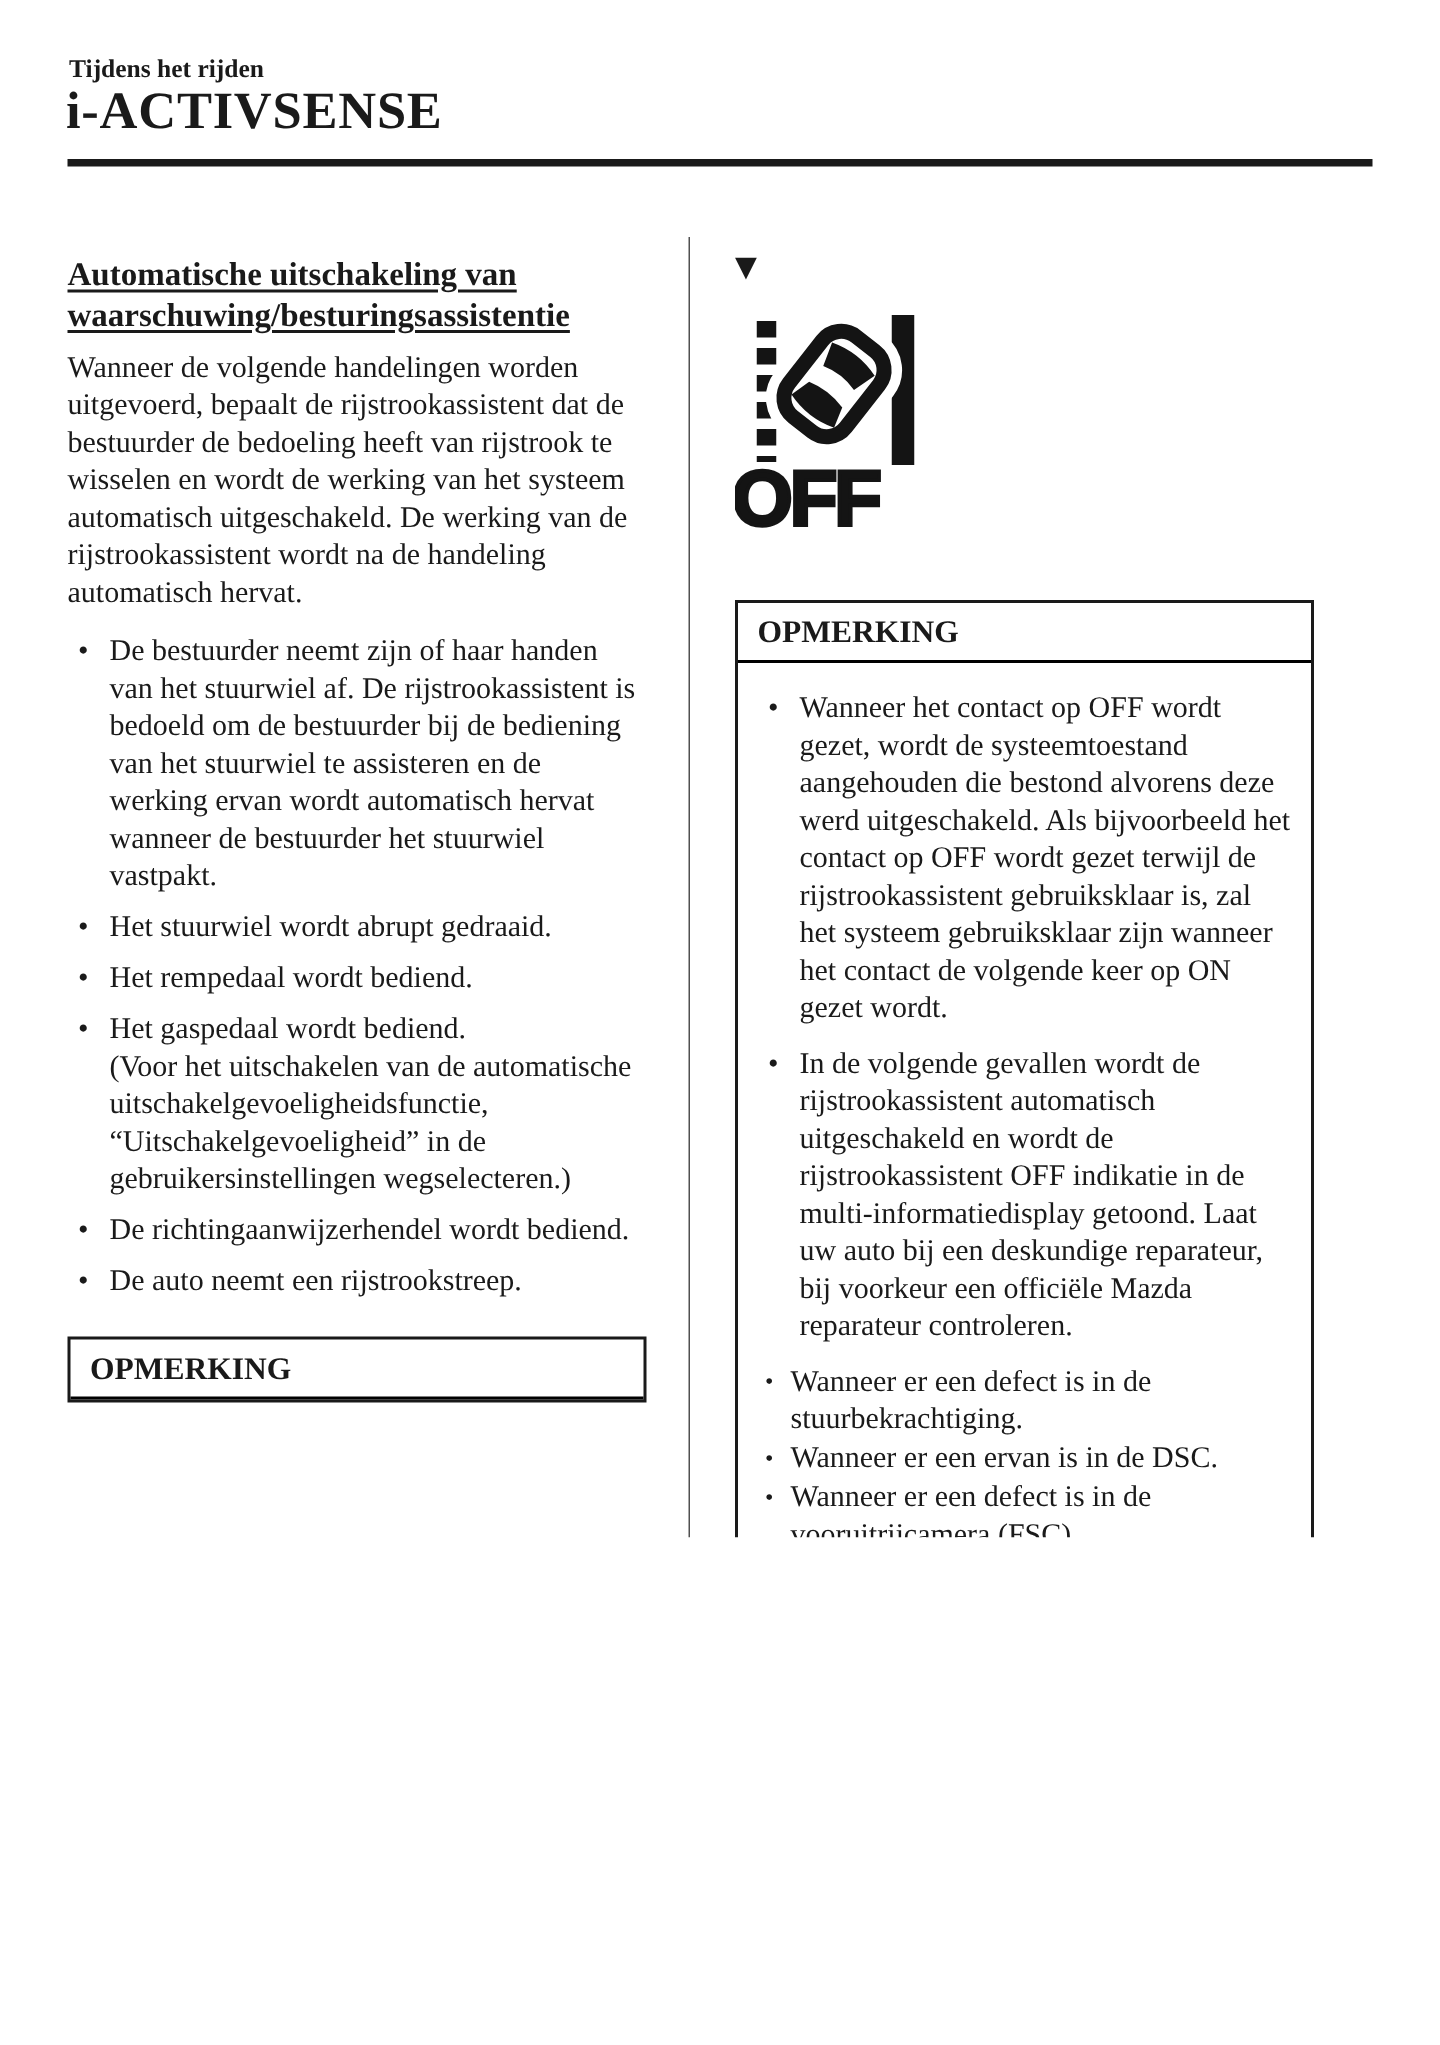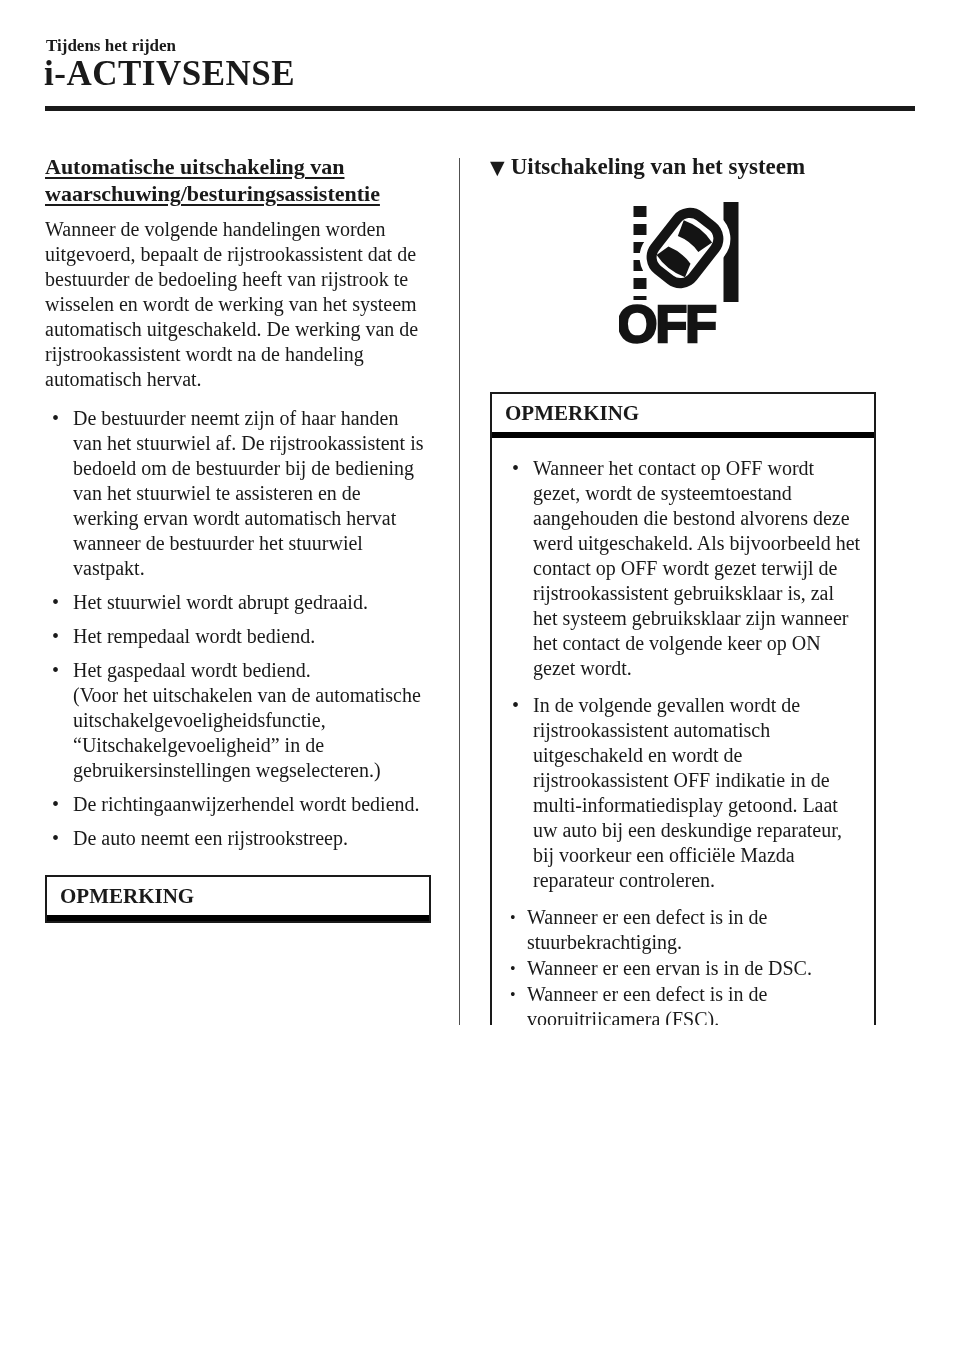--- a/index.html
+++ b/index.html
@@ -9,41 +9,41 @@
   }
   
   .crumb{position:absolute;left:46px;top:36px;font-size:17px;font-weight:700;}
   .page-title{position:absolute;left:44px;top:54px;font-size:35px;font-weight:700;letter-spacing:.5px;margin:0;}
   .header-rule{position:absolute;left:45px;top:106px;width:870px;height:5px;background:#1a1a1a;}
   .col-divider{position:absolute;left:459px;top:158px;width:1px;height:1127px;background:#505050;}
   
   .col{position:absolute;top:153px;width:386px;font-size:20px;line-height:25px;}
   .col-left{left:45px;}
   .col-right{left:490px;}
-  .sec-heading{font-size:22px;line-height:27px;font-weight:700;margin:0 0 10px;}
+  .sec-heading{font-size:22px;line-height:27px;font-weight:700;margin:16px 0 10px;}
   .col-left .sec-heading{text-decoration:underline;text-decoration-thickness:2px;text-underline-offset:3px;}
   .col-right .sec-heading{font-size:23px;display:flex;align-items:baseline;gap:6px;margin-bottom:12px;}
   .tri{font-size:19px;font-family:"DejaVu Sans",sans-serif;line-height:1;}
   .para{margin:0 0 14px;white-space:pre-line;}
   ul.plain{list-style:none;margin:0;padding:0;}
   .li{display:flex;margin:9px 0;}
   .bullet{flex:none;width:21px;padding-left:7px;}
   .li-text{flex:1;white-space:pre-line;}
   
   .note{border:2px solid #1a1a1a;margin-top:24px;}
-  .note-title{font-size:21px;font-weight:700;padding:7px 13px 6px;border-bottom:6px solid #000000;}
+  .note-title{font-size:21px;font-weight:700;padding:7px 13px 6px;border-bottom:2px solid #000000;}
   .note-body{padding:6px 13px 12px;}
   .note-body .para{margin:6px 0 2px;}
   .note-body .li{margin:12px 0;}
   .sub-list{margin-left:29px;}
   .sub-list .li{margin:1px 0;}
   .sub-list .bullet{width:17px;padding-left:5px;font-size:16px;}
   .note-right{margin-top:44px;}
   
-  .icon-wrap{display:flex;justify-content:center;margin:22px 0 0;}
+  .icon-wrap{display:flex;margin:22px 0 0;}
   
   .page-number{position:absolute;left:43px;top:1286px;font-size:21px;font-weight:700;font-family:Liberation Mono, monospace;}
   .watermark-center{
     position:absolute;left:327px;top:1146px;z-index:5;
     font-family:"Liberation Sans",sans-serif;font-weight:700;font-size:43px;letter-spacing:-1px;
     color:var(--watermark_blue,#4fb6e8);opacity:.82;
   }
   .watermark-bottom{
     position:absolute;right:6px;top:1322px;
     font-family:"Liberation Sans",sans-serif;font-size:27px;letter-spacing:.5px;
@@ -93,21 +93,20 @@
       </ul>
 
     <div class="note">
       <div class="note-title">OPMERKING</div>
     </div>
   </div>
 
   <div class="col col-right">
     <h2 class="sec-heading">
       <span class="tri">▼</span>
-      <span>Uitschakeling van het systeem</span>
     </h2>
 
     <div class="icon-wrap">
       <svg width="128" height="146" viewBox="0 0 128 146" aria-hidden="true">
         <line x1="21" y1="4" x2="21" y2="98" stroke="#141414" stroke-width="13" stroke-dasharray="11 7"></line>
         <line x1="112" y1="0" x2="112" y2="100" stroke="#141414" stroke-width="15"></line>
         <g transform="rotate(38 66 46)">
           <rect x="42" y="12" width="48" height="68" rx="16" fill="#ffffff" stroke="#ffffff" stroke-width="24"></rect>
           <rect x="42" y="12" width="48" height="68" rx="16" fill="#ffffff" stroke="#141414" stroke-width="10"></rect>
           <path d="M48 25 Q66 19 84 25 L79 41 Q66 37 53 41 Z" fill="#141414"></path>

